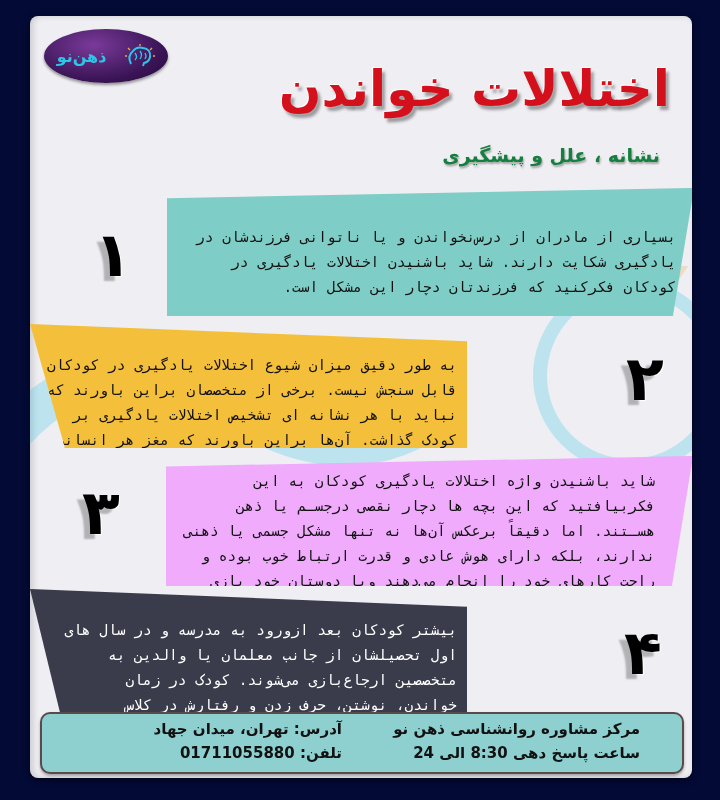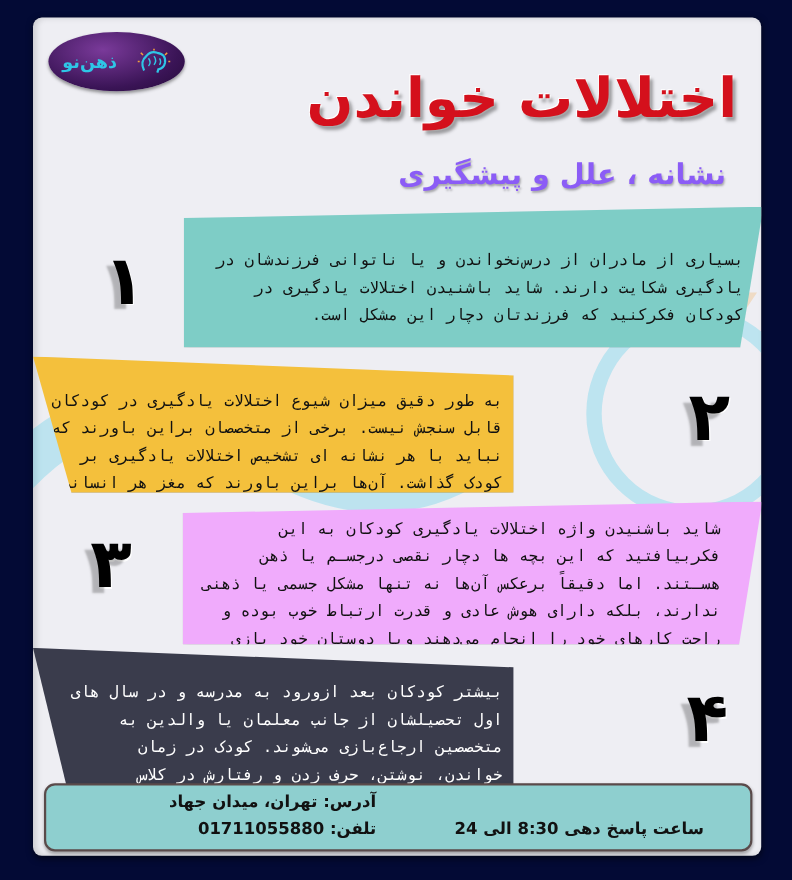--- a/index.html
+++ b/index.html
@@ -29,21 +29,21 @@
     .logo-text { color:#2ec6e6; font-weight:bold; font-size:16px; }
     .logo-brain { width:30px; height:24px; }
     .title {
       position:absolute; right:22px; top:44px;
       font-size:50px; font-weight:bold; color:#d4101c;
       text-shadow: 3px 4px 3px rgba(0,0,0,0.35), -1px -1px 0 #fff, 1px 1px 0 #fff;
       direction:rtl; white-space:nowrap; letter-spacing:-1px;
     }
     .subtitle {
       position:absolute; right:32px; top:128px;
-      font-size:26px; font-weight:bold; color:#8b5cf6;
+      font-size:19px; font-weight:bold; color:#15803d;
       text-shadow:1px 2px 2px rgba(0,0,0,0.3);
       direction:rtl; white-space:nowrap;
     }
     .card {
       position:absolute; direction:rtl;
       box-shadow: 0 4px 6px rgba(0,0,0,0.35);
     }
     .card-text {
       position:absolute; direction:rtl; text-align:right;
       font-size:14.5px; line-height:25px; color:#111;font-family:Liberation Mono, monospace;
@@ -108,17 +108,18 @@
     <div class="card-text" style="right:38px; top:14px; width:480px; color:#111;">شاید باشنیدن واژه اختلالات یادگیری کودکان به این فکربیافتید که این بچه ها دچار نقصی درجسـم یا ذهن هسـتند. اما دقیقاً برعکس آن‌ها نه تنها مشکل جسمی یا ذهنی ندارند، بلکه دارای هوش عادی و قدرت ارتباط خوب بوده و راحت کارهای خود را انجام می‌دهند وبا دوستان خود بازی می‌کنند.</div>
   </div>
   <div class="num" style="left:52px; top:460px;">۳</div>
 
   <div class="card card4">
     <div class="card-text" style="right:10px; top:30px; width:400px; color:#ffffff;">بیشتر کودکان بعد ازورود به مدرسه و در سال های اول تحصیلشان از جانب معلمان یا والدین به متخصصین ارجاع‌بازی می‌شوند. کودک در زمان خواندن، نوشتن، حرف زدن و رفتارش در کلاس شناسایی می‌شود.</div>
   </div>
   <div class="num" style="left:594px; top:600px;">۴</div>
 
   <div class="footer">
+    <div class="footer-cell" style="right:42px; top:6px;">مرکز مشاوره روانشناسی ذهن نو</div>
     <div class="footer-cell" style="right:42px; top:30px;">ساعت پاسخ دهی 8:30 الی 24</div>
     <div class="footer-cell" style="right:340px; top:6px;text-align:right;">آدرس: تهران، میدان جهاد</div>
     <div class="footer-cell" style="right:340px; top:30px;">تلفن: 01711055880</div>
   </div>
 </div>
 
 </body></html>

